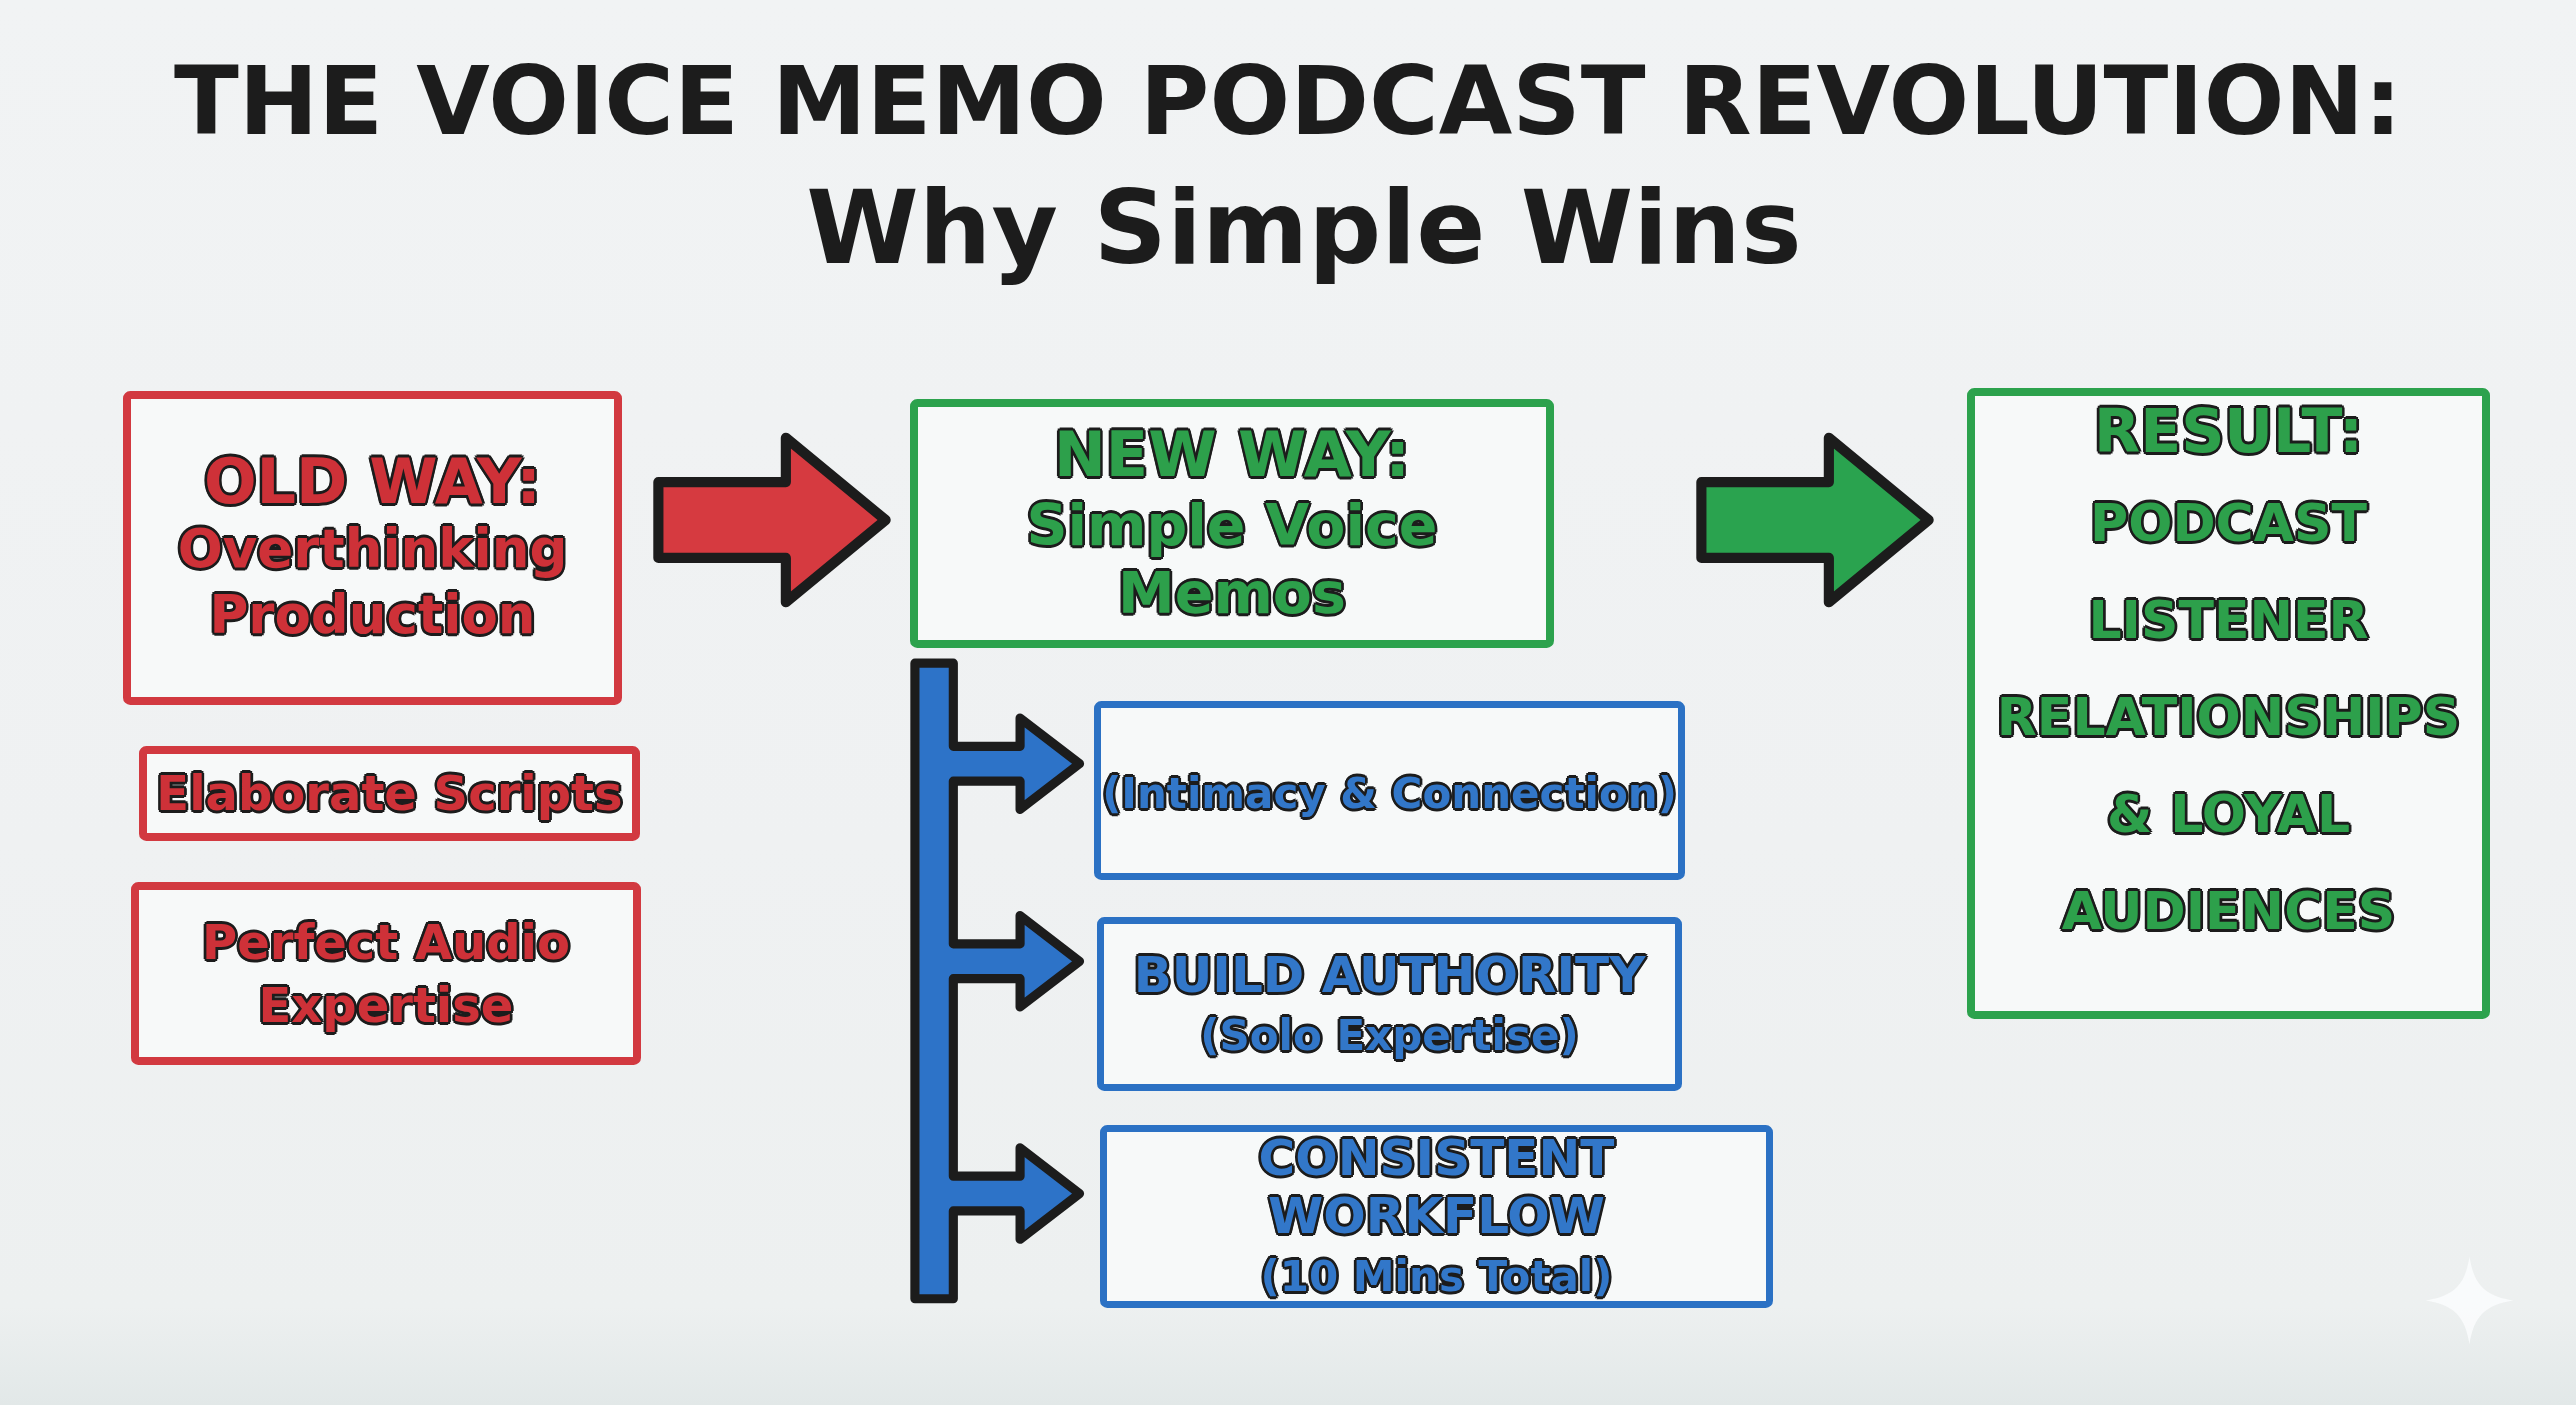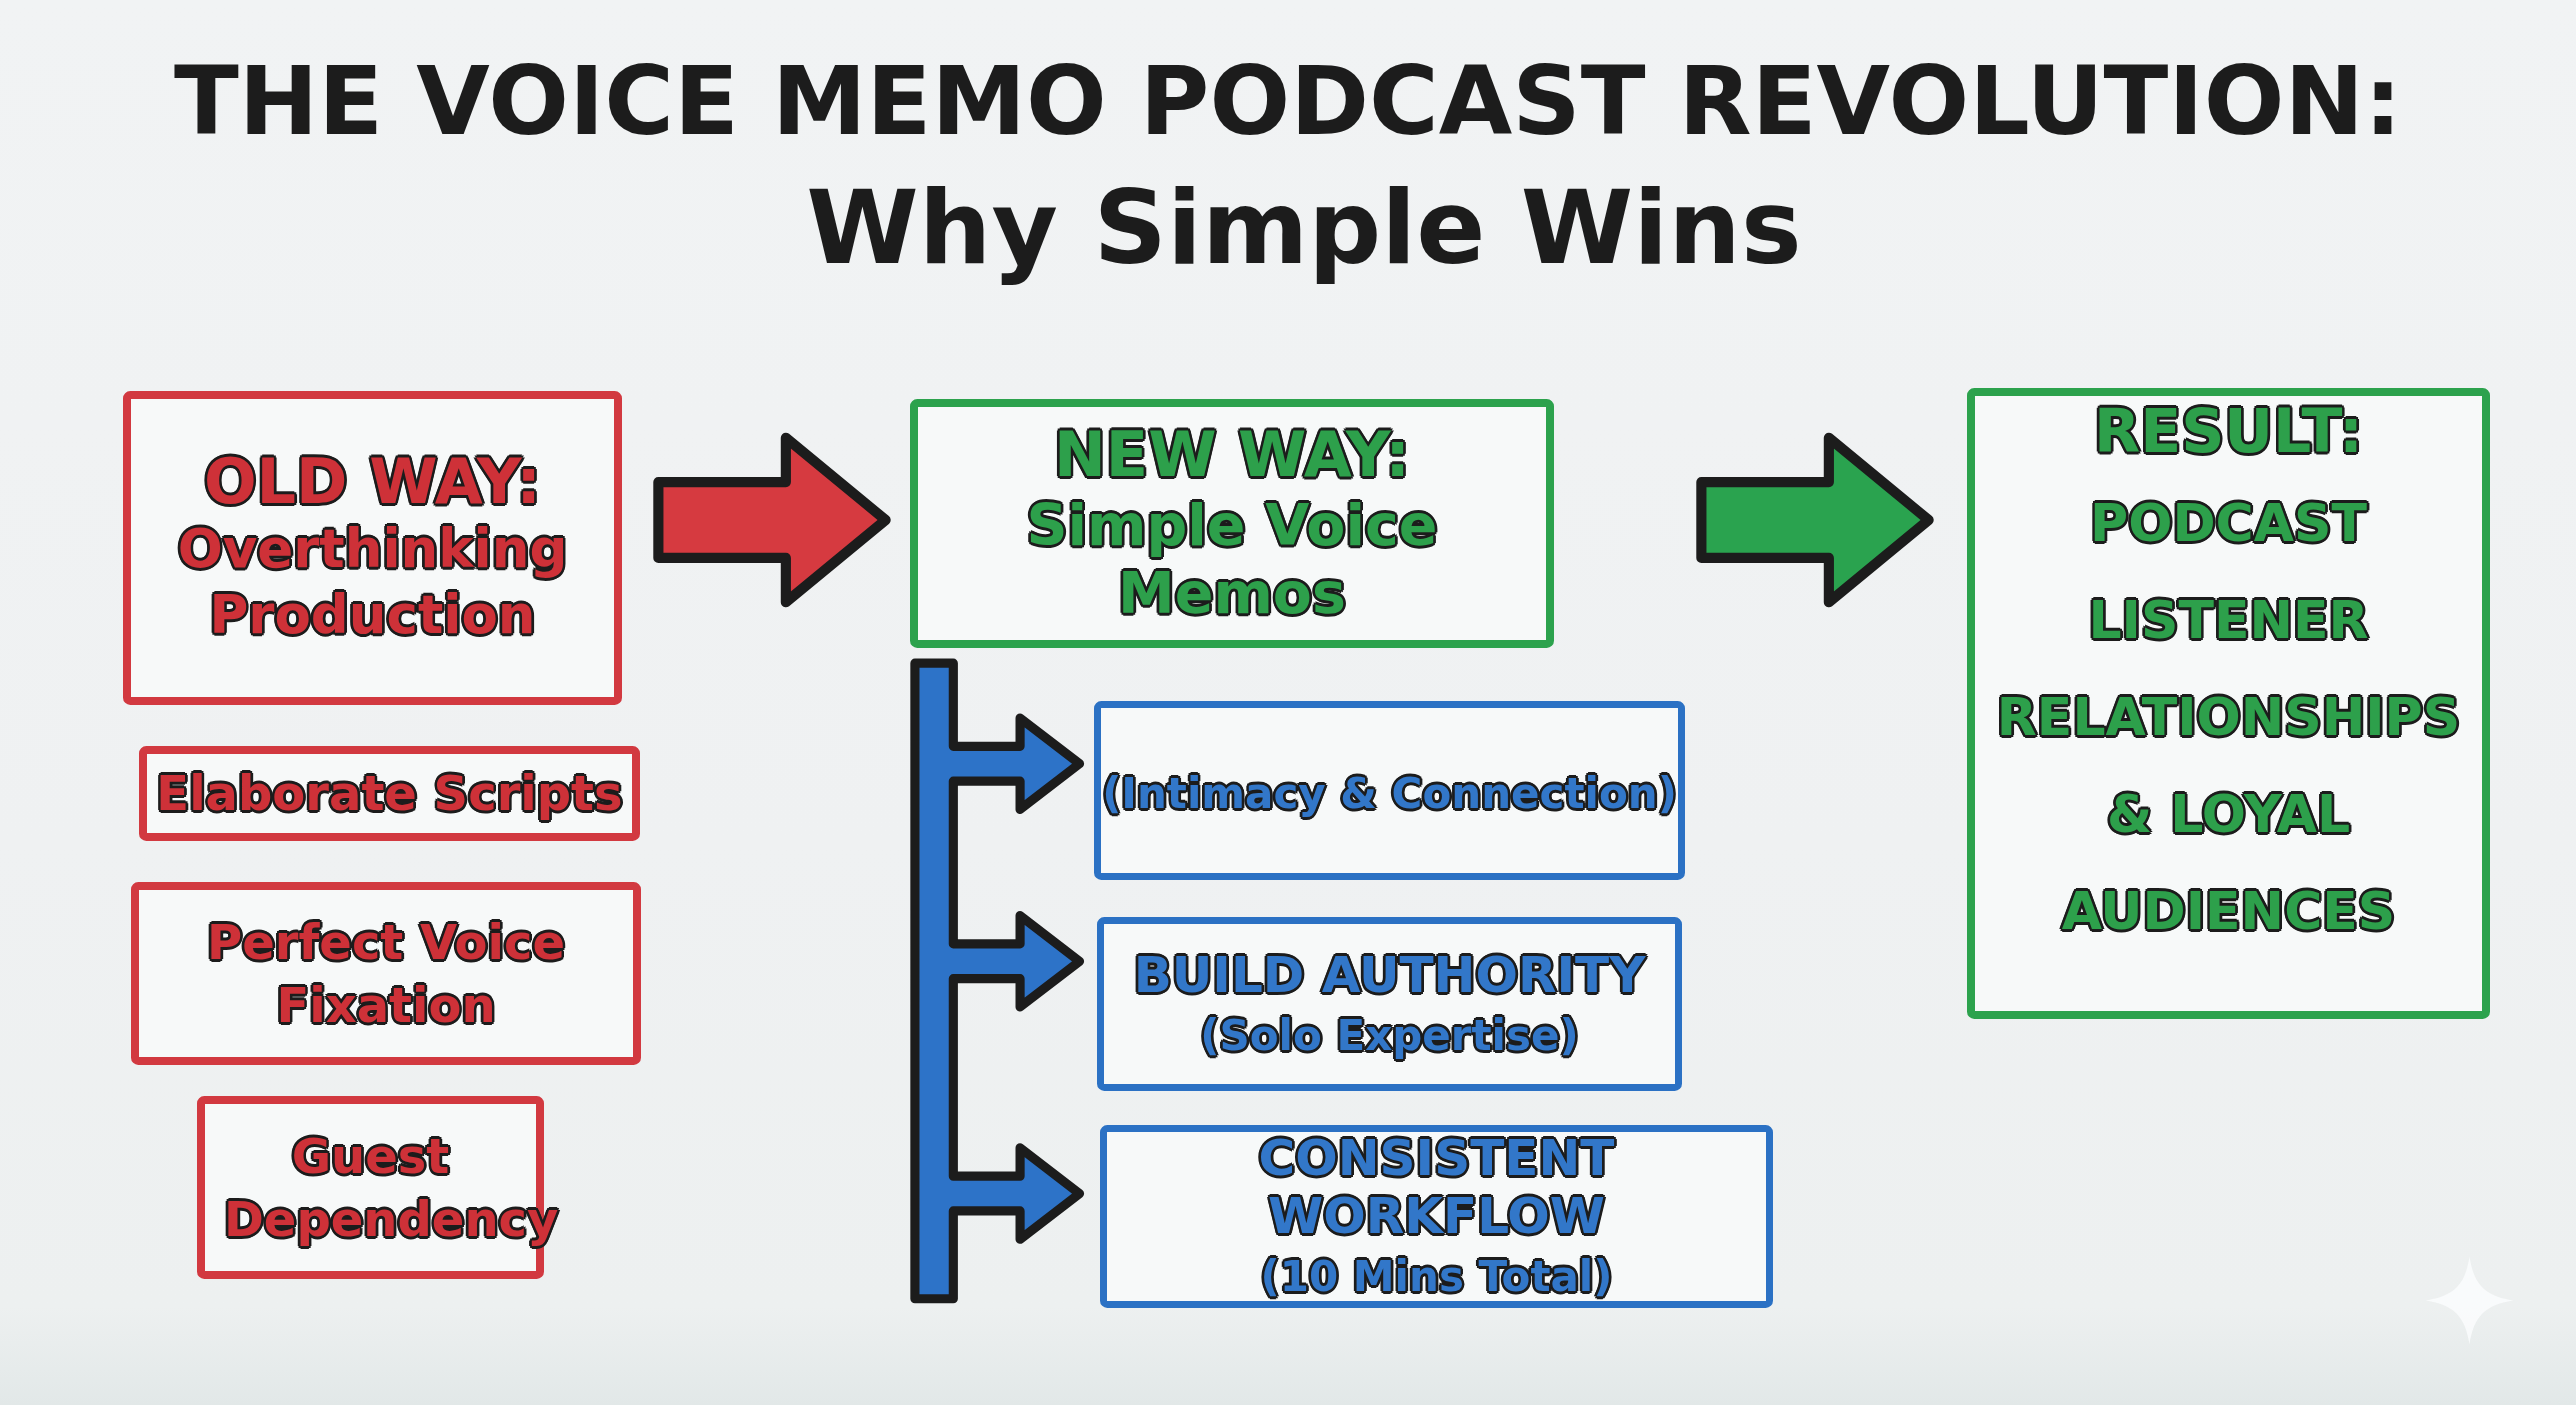--- a/index.html
+++ b/index.html
@@ -66,24 +66,21 @@
 
   <div class="abs box red-border oldway center">
     <div class="h red-text ol">OLD WAY:</div>
     <div class="s red-text ol">Overthinking Production</div>
   </div>
 
   <div class="abs box red-border item1 center">
     <div class="red-item red-text ol">Elaborate Scripts</div>
   </div>
   <div class="abs box red-border item2 center">
-    <div class="red-item red-text ol" style="width:393px;">Perfect Voice Fixation</div>
-  </div>
-  <div class="abs box red-border item3 center">
-    <div class="red-item red-text ol" style="width:293px;">Guest Dependency</div>
+    <div class="red-item red-text ol" style="width:393px;">Perfect Audio Expertise</div>
   </div>
 
   <div class="abs" style="left:644px;top:423px;width:256px;height:194px;">
     <svg class="arrow-svg" width="256" height="194" viewBox="0 0 270 210">
       <path d="M12,64 H150 V16 L258,105 L150,194 V146 H12 Z" fill="#d63a40" stroke="#1c1c1c" stroke-width="11" stroke-linejoin="round"></path>
     </svg>
   </div>
 
   <div class="abs box green-border newway center">
     <div class="h green-text ol">NEW WAY:</div>

